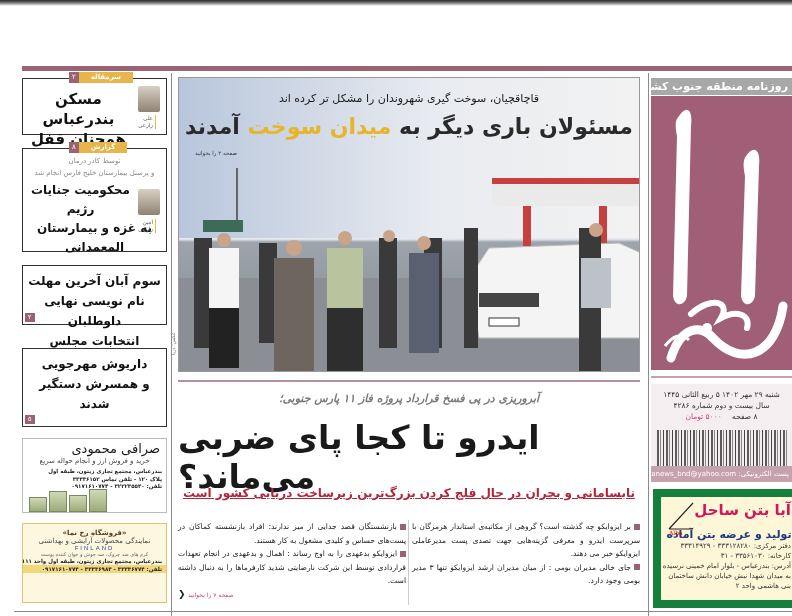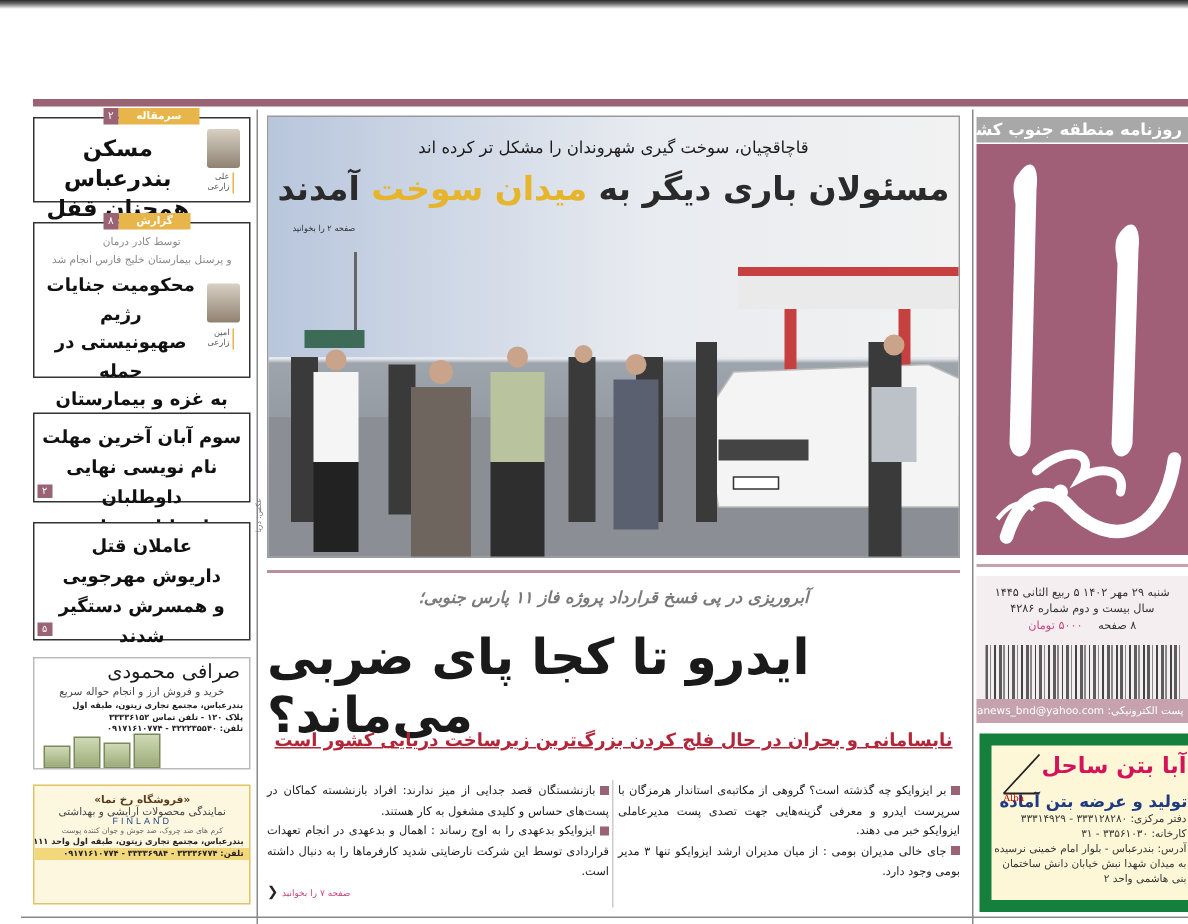--- a/index.html
+++ b/index.html
@@ -227,37 +227,35 @@
     <div class="kicker-gray">توسط کادر درمان</div>
     <div class="kicker-gray">و پرسنل بیمارستان خلیج فارس انجام شد</div>
   </div>
   <div class="avatar" style="right:6px; top:40px;"></div>
   <div class="author" style="right:10px; top:70px;">
     <div>امین</div>
     <div>زارعی</div>
   </div>
   <div class="headline" style="font-size:12px; line-height:19px; margin-top:2px; padding-right:28px;">
     <div>محکومیت جنایات رژیم</div>
-    <div>صهیونیستی در حمله</div>
     <div style="margin-right:-28px;">به غزه و بیمارستان المعمدانی</div>
   </div>
 </div>
 
-<div class="card" style="top:275px; height:60px;">
+<div class="card" style="top:265px; height:60px;">
   <div class="headline" style="font-size:12px; line-height:20px; margin-top:5px;">
     <div>سوم آبان آخرین مهلت</div>
     <div>نام نویسی نهایی داوطلبان</div>
     <div>انتخابات مجلس</div>
   </div>
   <span class="page-num">۲</span>
 </div>
 
 <div class="card" style="top:348px; height:79px;">
   <div class="headline" style="font-size:12px; line-height:20px; margin-top:5px;">
-    <div>عاملان قتل</div>
     <div>داریوش مهرجویی</div>
     <div>و همسرش دستگیر شدند</div>
   </div>
   <span class="page-num">۵</span>
 </div>
 
 <div class="ad-sarafi">
   <div class="t1">صرافی محمودی</div>
   <div class="t2">خرید و فروش ارز و انجام حواله سریع</div>
   <div class="t3" style="margin-top:3px;">بندرعباس، مجتمع تجاری زیتون، طبقه اول</div>

